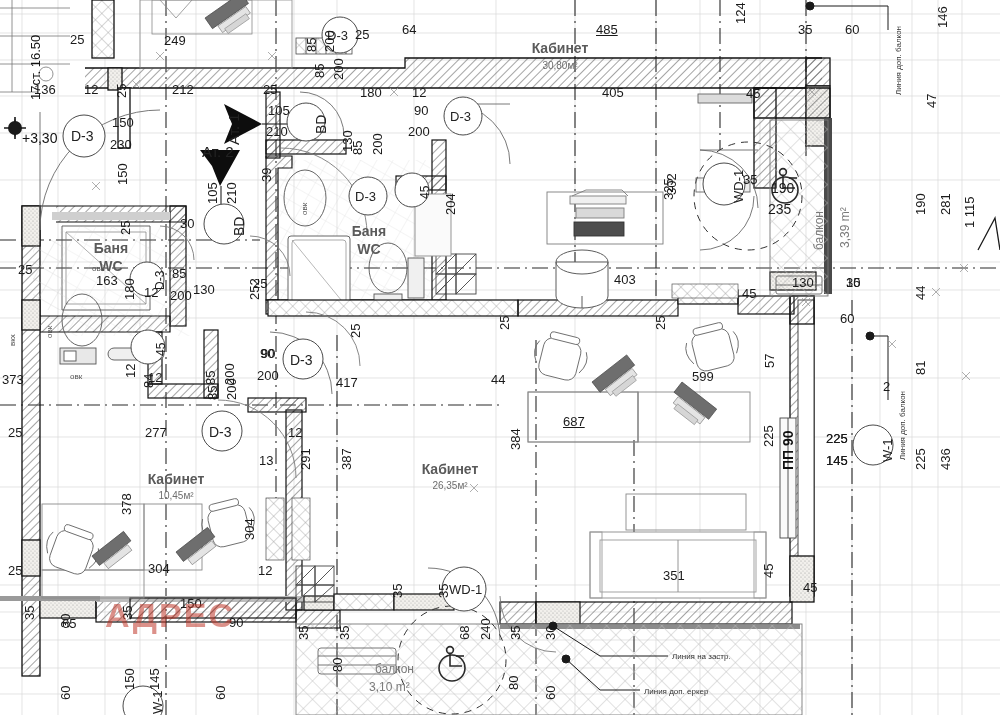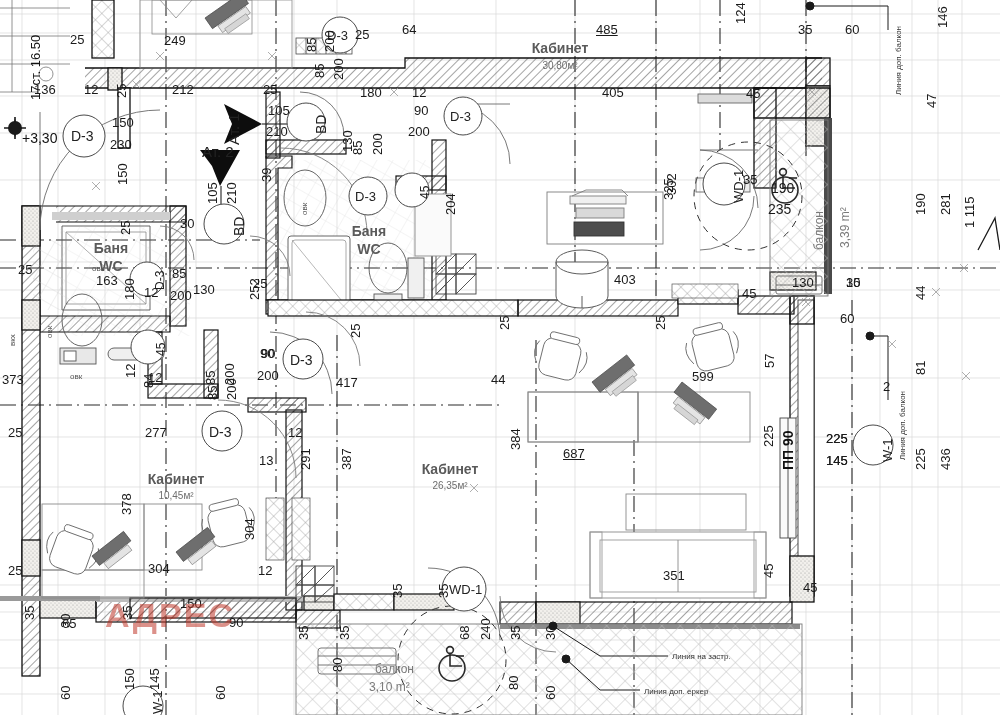--- a/index.html
+++ b/index.html
@@ -660,21 +660,21 @@
 <div class="dim" style="left:148px;top:370px;">12</div>
 <div class="dim vert" style="left:661px;top:200px;">325</div>
 <div class="dim vert" style="left:443px;top:215px;">204</div>
 <div class="dim" style="left:614px;top:272px;">403</div>
 <div class="dim vert" style="left:664px;top:195px;">302</div>
 <div class="dim" style="left:491px;top:372px;">44</div>
 <div class="dim vert" style="left:497px;top:330px;">25</div>
 <div class="dim vert" style="left:653px;top:330px;">25</div>
 <div class="dim vert" style="left:762px;top:368px;">57</div>
 <div class="dim" style="left:692px;top:369px;">599</div>
-<div class="dim" style="left:563px;top:446px;text-decoration:underline;">687</div>
+<div class="dim" style="left:563px;top:414px;text-decoration:underline;">687</div>
 <div class="dim vert" style="left:508px;top:450px;">384</div>
 <div class="dim" style="left:663px;top:568px;">351</div>
 <div class="dim vert" style="left:761px;top:447px;">225</div>
 <div class="dim vert" style="left:761px;top:578px;">45</div>
 <div class="dim" style="left:746px;top:86px;">45</div>
 <div class="dim" style="left:743px;top:172px;">35</div>
 <div class="dim" style="left:803px;top:580px;">45</div>
 <div class="dim" style="left:792px;top:275px;">130</div>
 <div class="dim" style="left:846px;top:275px;">35</div>
 <div class="dim" style="left:742px;top:286px;">45</div>

